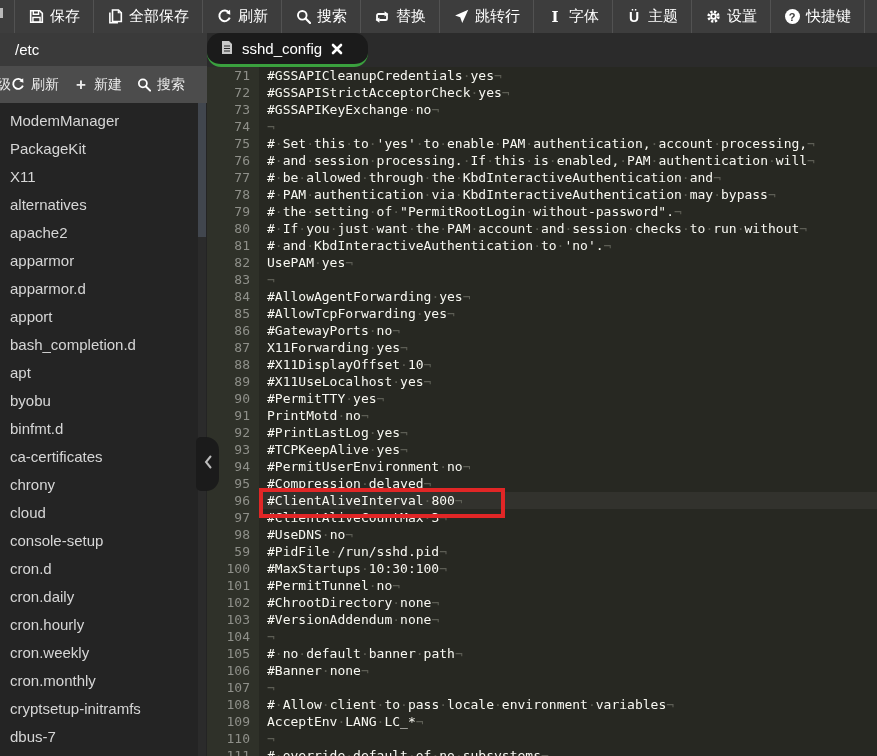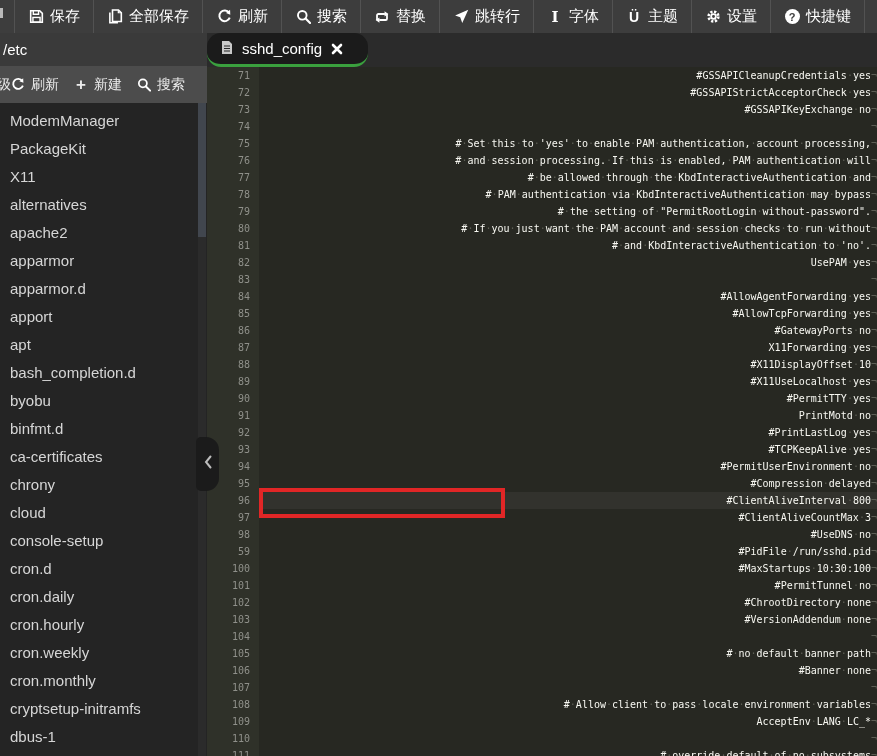--- a/index.html
+++ b/index.html
@@ -27,21 +27,21 @@
   .icon-U { font-weight:bold; font-size:14px; line-height:16px; }
   .circle-q {
     width:15px; height:15px; border-radius:50%; background:#fff; color:#3d3d3d;
     font-weight:bold; font-size:11px; display:flex; align-items:center; justify-content:center;
   }
   .icon-plus { font-weight:bold; font-size:17px; line-height:14px; }
   
   .path-row {
     position:absolute; left:0; top:33px; width:207px; height:33px;
     background:#3a3a3a; color:#fff; font-size:15px;
-    display:flex; align-items:center; padding-left:3px;
+    display:flex; align-items:center; padding-left:15px;
   }
   .side-toolbar {
     position:absolute; left:0; top:66px; width:207px; height:37px;
     background:#4c4c4c; color:#ececec; font-size:14px;
     display:flex; align-items:center; overflow:hidden;
   }
   .st-stub { margin-left:-3px; flex:none; color:#e8e8e8; }
   .st-btn { display:flex; align-items:center; gap:6px; flex:none; cursor:pointer; }
   .st-btn svg { display:block; }
   .st-btn:nth-of-type(2) { margin-left:22px; }
@@ -68,33 +68,33 @@
     width:161px; background:#1b1b1b; border-bottom:3px solid #3aa03e;
     display:flex; align-items:center; gap:9px; padding:0 14px;
     color:#fff; font-size:15px; cursor:pointer;border-radius:14px;
   }
   .tab-title { white-space:nowrap; }
   .tab-close { display:flex; align-items:center; cursor:pointer; }
   
   .editor {
     position:absolute; left:207px; top:67px; right:0; bottom:0;
     background:#272822; overflow:hidden;
-    font-family:"DejaVu Sans Mono", monospace; font-size:10px;
+    font-family:"DejaVu Sans Mono", monospace; font-size:13px;
   }
   .active-line {
     position:absolute; left:0; right:0; top:425px; height:17px;
     background:rgba(255,255,255,0.05);
   }
   .gutter {
     position:absolute; left:0; top:0; width:52px; bottom:0;
     background:#2f3129; color:#8f908a; text-align:right;
   }
   .ln { height:17px; line-height:17px; padding-right:9px; }
   .code { position:absolute; left:52px; top:0; right:0; bottom:0; overflow:hidden; }
-  .cl { height:17px; line-height:17px; padding-left:8px; white-space:pre; color:#f8f8f2;text-align:right; }
+  .cl { height:17px; line-height:17px; padding-left:8px; white-space:pre; color:#f8f8f2; }
   .ws { color:#5d5e55; }
   .red-box {
     position:absolute; left:52px; top:421px; width:246px; height:30px;
     border:4px solid #e12626; z-index:4;
   }
   
   .collapse-handle {
     position:absolute; left:196px; top:437px; width:23px; height:54px;
     background:#1b1b1b; border-radius:5px 13px 13px 5px; z-index:6;
     display:flex; align-items:center; justify-content:center; cursor:pointer;
@@ -226,35 +226,35 @@
   </div>
 <div class="file-list" id="fileList">
     <div class="file-item">ModemManager</div>
     <div class="file-item">PackageKit</div>
     <div class="file-item">X11</div>
     <div class="file-item">alternatives</div>
     <div class="file-item">apache2</div>
     <div class="file-item">apparmor</div>
     <div class="file-item">apparmor.d</div>
     <div class="file-item">apport</div>
+    <div class="file-item">bash_completion.d</div>
     <div class="file-item">apt</div>
-    <div class="file-item">bash_completion.d</div>
     <div class="file-item">byobu</div>
     <div class="file-item">binfmt.d</div>
     <div class="file-item">ca-certificates</div>
     <div class="file-item">chrony</div>
     <div class="file-item">cloud</div>
     <div class="file-item">console-setup</div>
     <div class="file-item">cron.d</div>
     <div class="file-item">cron.daily</div>
     <div class="file-item">cron.hourly</div>
     <div class="file-item">cron.weekly</div>
     <div class="file-item">cron.monthly</div>
     <div class="file-item">cryptsetup-initramfs</div>
-    <div class="file-item">dbus-1</div>
+    <div class="file-item">dbus-7</div>
   </div>
 <div class="side-scroll-track">
   <div class="side-scroll-thumb"></div>
 </div>
 
 <div class="tabbar">
   <div class="tab">
     <span class="tab-icon"><svg width="12" height="15" viewBox="0 0 12 15">
           <path d="M1 1h7l3 3v10H1z" fill="#c9c9c9"></path>
           <path d="M3 6h6M3 8.5h6M3 11h6" stroke="#262626" stroke-width="1.1"></path>

